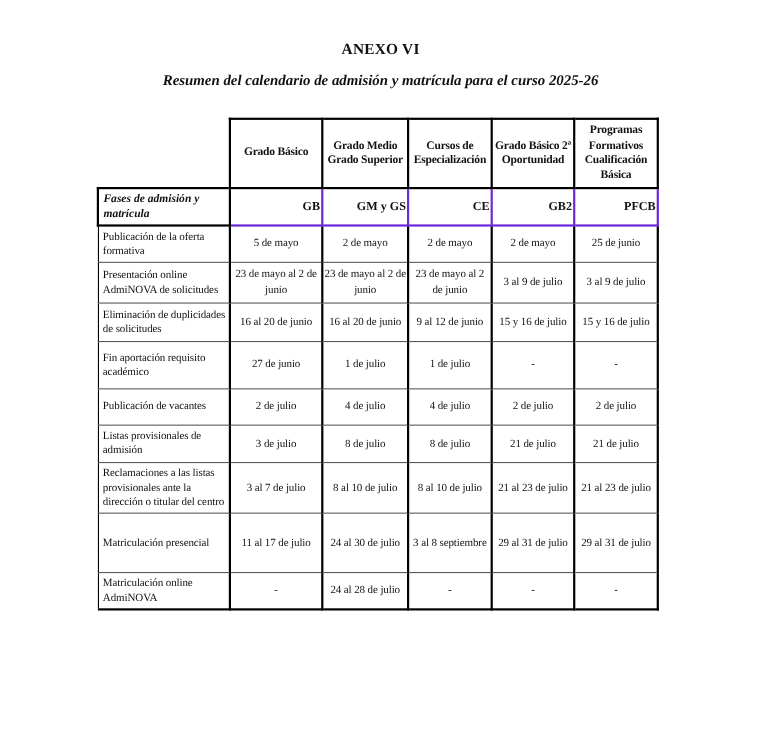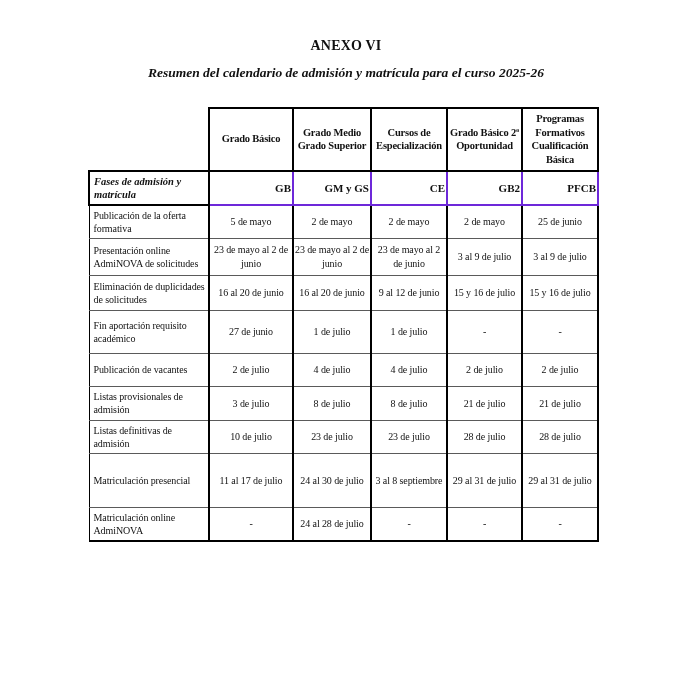--- a/index.html
+++ b/index.html
@@ -186,26 +186,26 @@
         </tr>
         <tr>
           <th class="rowlabel">Listas provisionales de admisión</th>
           <td class="val">3 de julio</td>
           <td class="val">8 de julio</td>
           <td class="val">8 de julio</td>
           <td class="val">21 de julio</td>
           <td class="val">21 de julio</td>
         </tr>
         <tr>
-          <th class="rowlabel">Listas definitivas de admisión</th>
-          <td class="val">10 de julio</td>
-          <td class="val">23 de julio</td>
-          <td class="val">23 de julio</td>
-          <td class="val">28 de julio</td>
-          <td class="val">28 de julio</td>
+          <th class="rowlabel">Reclamaciones a las listas provisionales ante la dirección o titular del centro</th>
+          <td class="val">3 al 7 de julio</td>
+          <td class="val">8 al 10 de julio</td>
+          <td class="val">8 al 10 de julio</td>
+          <td class="val">21 al 23 de julio</td>
+          <td class="val">21 al 23 de julio</td>
         </tr>
         <tr>
           <th class="rowlabel">Matriculación presencial</th>
           <td class="val">11 al 17 de julio</td>
           <td class="val">24 al 30 de julio</td>
           <td class="val">3 al 8 septiembre</td>
           <td class="val">29 al 31 de julio</td>
           <td class="val">29 al 31 de julio</td>
         </tr>
         <tr>

